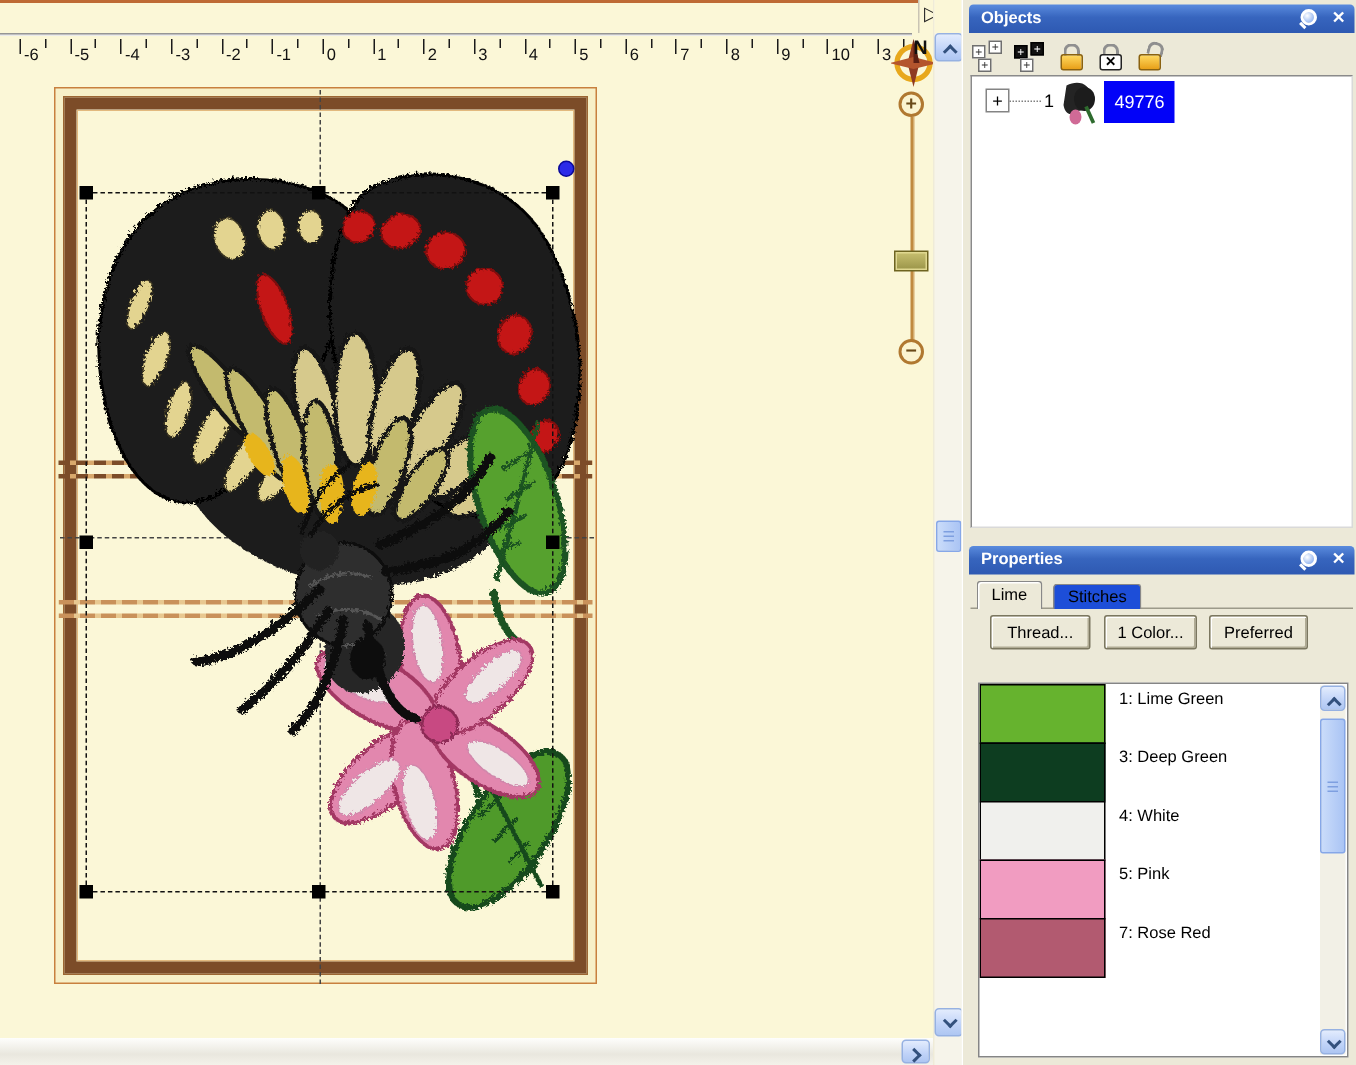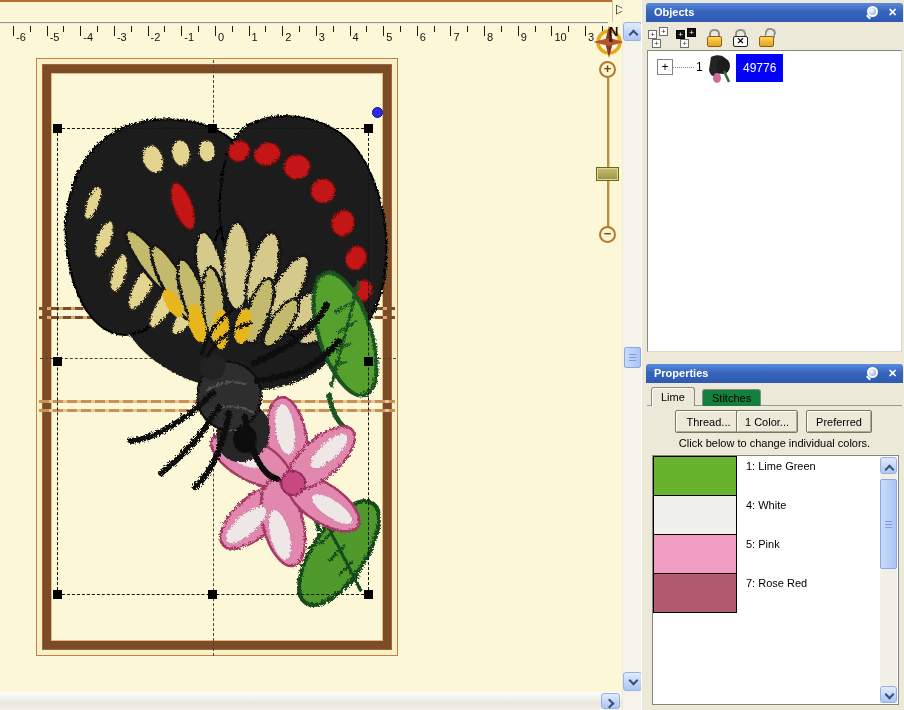--- a/index.html
+++ b/index.html
@@ -80,24 +80,24 @@
   .olist{position:absolute;left:2px;top:50px;width:255px;height:302px;background:#fff;border:1px solid #8a8a8a;border-right-color:#d9d9d9;border-bottom-color:#d9d9d9}
   .expand-box{position:absolute;left:9px;top:8px;width:16px;height:16px;border:1px solid #848484;background:#fff;font-size:12px;line-height:14px;text-align:center;cursor:pointer}
   .conn{position:absolute;left:25px;top:16px;width:21px;border-top:1px dotted #808080}
   .obj-index{position:absolute;left:48px;top:9px;font-size:12px}
   .obj-thumb{position:absolute;left:57px;top:2px;width:28px;height:32px;cursor:pointer}
   .obj-label{position:absolute;left:88px;top:3px;height:28px;line-height:28px;padding:0 7px;background:#0202f8;color:#fff;font-size:12px;cursor:pointer}
 
   
   .tab{position:absolute;background:#ece9d8;border:1px solid #888;border-bottom:none;border-radius:3px 3px 0 0;font-size:11px;padding:0 9px;cursor:pointer}
   .tab.active{left:6px;top:387px;height:19px;line-height:18px;z-index:2;box-shadow:inset 1px 1px 0 #fff}
-  .tab.inactive{left:57px;top:389px;height:17px;line-height:16px;background:#15803d;z-index:1}
+  .tab.inactive{left:57px;top:389px;height:17px;line-height:16px;background:#1d4ed8;z-index:1}
   .tabline{position:absolute;left:2px;right:2px;top:405px;height:1px;background:#9c9a8a;z-index:1}
   .xp-btn{position:absolute;top:410px;height:23px;background:#ece9d8;border:1px solid #7b7760;border-radius:2px;box-shadow:inset 1px 1px 0 #ffffff,inset -1px -1px 0 #b0ab94;font-family:"Liberation Sans",sans-serif;font-size:11px;color:#000;cursor:pointer}
-  .btn-thread{left:30px;width:67px}
+  .btn-thread{left:15px;width:67px}
   .btn-1color{left:91px;width:62px}
   .btn-preferred{left:161px;width:66px}
   .hint{position:absolute;top:437px;left:0;width:100%;text-align:center;font-size:11px}
   .clist{position:absolute;left:7px;top:455px;width:247px;height:250px;background:#fff;border:1px solid #858585;overflow:hidden}
   .color-row{position:relative;height:39px;cursor:pointer}
   .swatch{position:absolute;left:0;top:0;width:84px;height:40px;border:1px solid #000}
   .color-label{position:absolute;left:93px;top:4px;font-size:11px}
   .clist-sb{position:absolute;top:1px;bottom:1px;right:1px;width:17px;background:#f2f0e6}
   .clist-sb .sbtn{width:17px;height:17px;left:0}
   .clist-sb .sbtn.up{top:0}
@@ -391,29 +391,32 @@
       <span>Properties</span>
       <span class="ticon mag" style="left:221px"></span>
       <span class="ticon closex" style="left:240px">✕</span>
     </div>
     <div class="tabline"></div>
     <div class="tab active">Lime</div>
     <div class="tab inactive">Stitches</div>
     <button class="xp-btn btn-thread">Thread...</button>
     <button class="xp-btn btn-1color">1 Color...</button>
     <button class="xp-btn btn-preferred">Preferred</button>
-    <div class="hint">Click below to change individual colors.</div>
 
     <div class="clist">
       <div id="color-rows">
           <div class="color-row">
             <div class="swatch" style="background: rgb(102, 179, 46);"></div>
             <span class="color-label">1: Lime Green</span>
           </div>
           <div class="color-row">
+            <div class="swatch" style="background: rgb(13, 61, 32);"></div>
+            <span class="color-label">3: Deep Green</span>
+          </div>
+          <div class="color-row">
             <div class="swatch" style="background: rgb(240, 240, 237);"></div>
             <span class="color-label">4: White</span>
           </div>
           <div class="color-row">
             <div class="swatch" style="background: rgb(241, 156, 193);"></div>
             <span class="color-label">5: Pink</span>
           </div>
           <div class="color-row">
             <div class="swatch" style="background: rgb(178, 90, 112);"></div>
             <span class="color-label">7: Rose Red</span>

